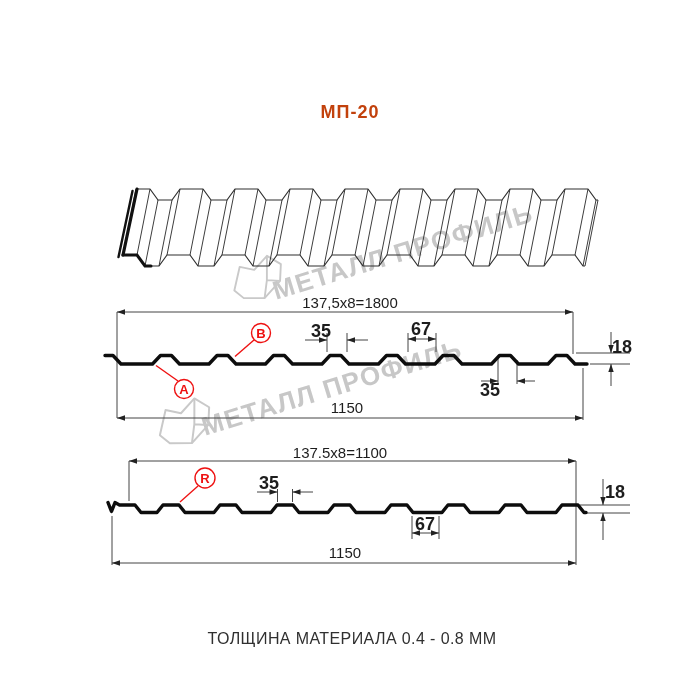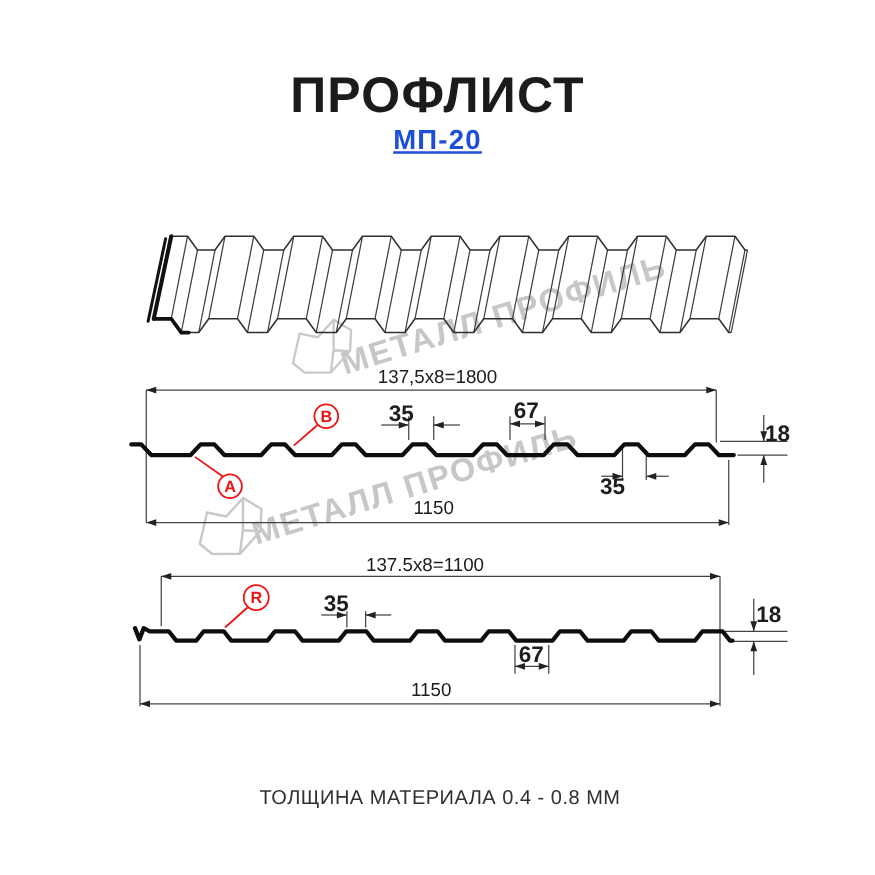--- a/index.html
+++ b/index.html
@@ -1,20 +1,20 @@
 <!DOCTYPE html>
 <html><head>
 <meta charset="utf-8">
 <style>
   html,body{margin:0;padding:0;background:#fff;}
   .page{position:relative;width:700px;height:700px;background:#ffffff;overflow:hidden;
         font-family:"Liberation Sans", sans-serif;}
   .lbl{position:absolute;transform:translate(-50%,-50%);white-space:nowrap;color:#1d1d1d;}
   .title{font-size:40px;font-weight:700;letter-spacing:1px;color:#1b1b1b;}
-  .subtitle{font-size:22px;font-weight:700;letter-spacing:1px;color:#1d4ed8;text-decoration:underline;}
+  .subtitle{font-size:18px;font-weight:700;letter-spacing:1px;color:#c2410c;}
   .footer{font-size:16px;color:#303030;letter-spacing:0.4px;}
   .dim{font-size:18px;font-weight:bold;}
   .dim-lg{font-size:15px;}
   .rlbl{font-size:13px;font-weight:700;color:#ee1111;}
   .wm{font-size:26px;font-weight:700;color:#c7c7c7;letter-spacing:1.5px;
       transform:translate(-50%,-50%) rotate(-17deg);}
   .layer-wm{position:absolute;inset:0;z-index:1;}
   .layer-svg{position:absolute;inset:0;z-index:2;}
   .layer-lbl{position:absolute;inset:0;z-index:3;pointer-events:none;}
 </style>
@@ -151,21 +151,20 @@
              L277,505 H293 L299,512.5 H328 L334,505 H350 L356,512.5 H385
              L391,505 H407 L413,512.5 H442 L448,505 H464 L470,512.5 H499
              L505,505 H521 L527,512.5 H556 L562,505 H578 L584,512.5 H586" fill="none" stroke="#0d0d0d" stroke-width="3.4" stroke-linejoin="round" stroke-linecap="round"></path>
     <g stroke="#ee1111" stroke-width="1.4" fill="none">
       <line x1="198" y1="486" x2="180" y2="502"></line>
       <circle cx="205" cy="478" r="10"></circle>
     </g>
   </svg>
 
   <div class="layer-lbl">
-    <div class="lbl title" style="left:350px;top:77px;">ПРОФЛИСТ</div>
     <div class="lbl subtitle" style="left:350px;top:112px;">МП-20</div>
 
     <div class="lbl dim-lg" style="left:350px;top:302px;">137,5x8=1800</div>
     <div class="lbl dim" style="left:321px;top:331px;">35</div>
     <div class="lbl dim" style="left:421px;top:329px;">67</div>
     <div class="lbl dim" style="left:622px;top:347px;">18</div>
     <div class="lbl dim" style="left:490px;top:390px;">35</div>
     <div class="lbl dim-lg" style="left:347px;top:407px;">1150</div>
     <div class="lbl rlbl" style="left:261px;top:333px;">B</div>
     <div class="lbl rlbl" style="left:184px;top:389px;">A</div>

